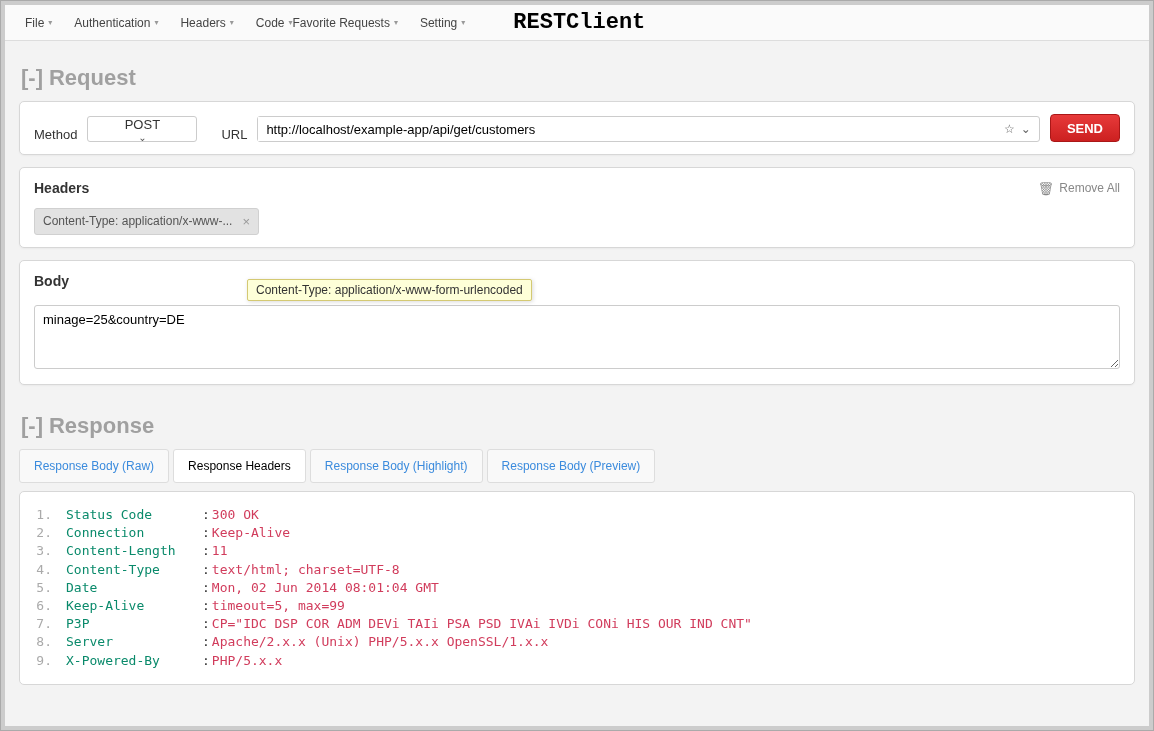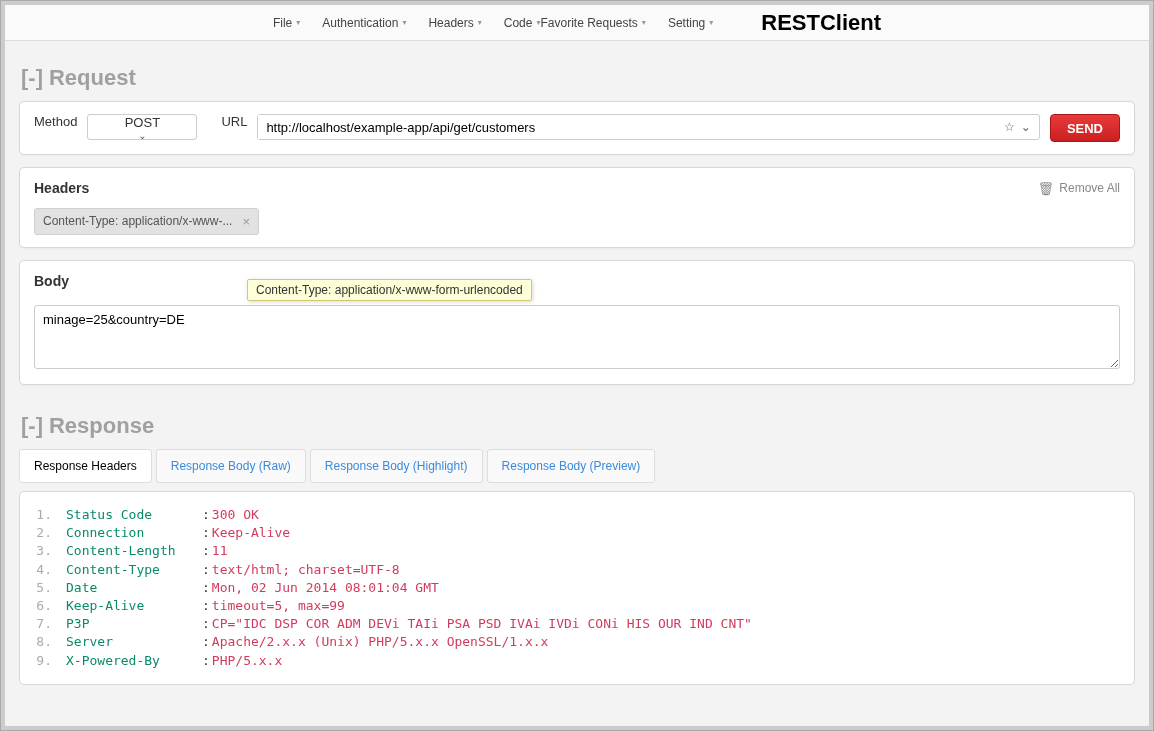--- a/index.html
+++ b/index.html
@@ -20,27 +20,27 @@
   background: #f3f3f3;
   position: relative;
 }
 .menubar {
   background: #fafafa;
   border-bottom: 1px solid #ddd;
   height: 36px;
   display: flex;
   align-items: center;
   padding: 0 20px;
-  justify-content: center;
+  justify-content: flex-start;
 }
 .menubar-left, .menubar-right { display: flex; align-items: center; gap: 22px; }
 .menu-item { font-size: 12px; color: #444; cursor: pointer; display: flex; align-items: center; gap: 4px; }
 .menu-item .caret { font-size: 8px; color: #999; }
 .brand {
-  font-family: Liberation Sans, sans-serif;
+  font-family: Liberation Mono, monospace;
   font-size: 22px;
   font-weight: 900;
   color: #000;
   margin-left: 26px;
 }
 .content { padding: 4px 14px 0 14px; }
 .section-title {
   display: flex;
   align-items: center;
   margin: 20px 0 10px 2px;
@@ -60,21 +60,21 @@
 .panel {
   background: #fff;
   border: 1px solid #d7d7d7;
   border-radius: 5px;
   box-shadow: 0 1px 2px rgba(0,0,0,0.04);
   padding: 12px 14px;
   margin-bottom: 12px;
 }
 .request-row {
   display: flex;
-  align-items: flex-start;
+  align-items: flex-end;
   gap: 10px;
 }
 .label { font-size: 13px; color: #333; }
 .method-select {
   width: 110px;
   height: 26px;
   border: 1px solid #ccc;
   border-radius: 3px;
   display: flex;
   align-items: center;
@@ -278,22 +278,22 @@
       </div>
       <textarea class="body-textarea" style="">minage=25&amp;country=DE</textarea>
     </div>
 
     <div class="section-title" style="margin-top:28px">
       <span class="collapse-toggle">[-]</span>
       <h2>Response</h2>
     </div>
 
     <div class="tabs" id="resp-tabs">
+        <div class="tab">Response Body (Raw)</div>
         <div class="tab active">Response Headers</div>
-        <div class="tab">Response Body (Raw)</div>
         <div class="tab">Response Body (Highlight)</div>
         <div class="tab">Response Body (Preview)</div>
       </div>
 
     <div class="response-panel">
       <div class="code-list" id="resp-headers">
           <div class="code-line">
             <span class="line-no">1.</span>
             <span class="hkey">Status Code</span>
             <span class="colon">: </span>

